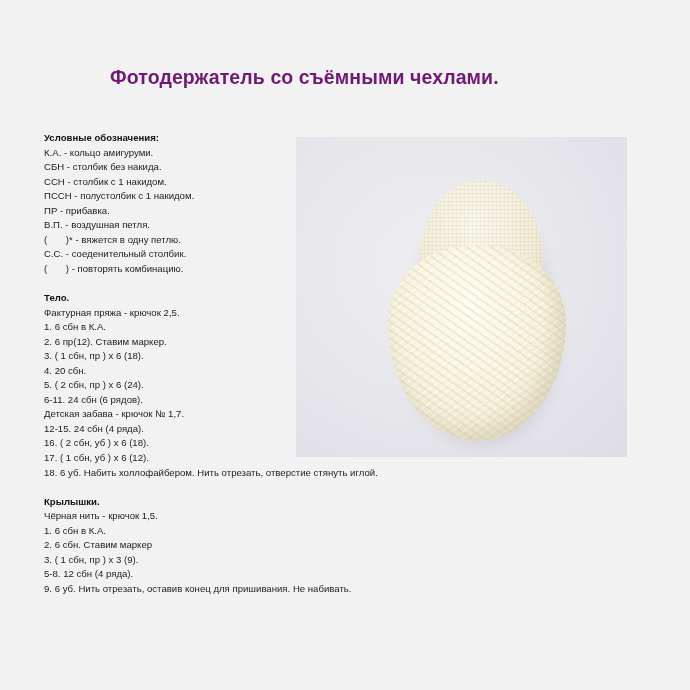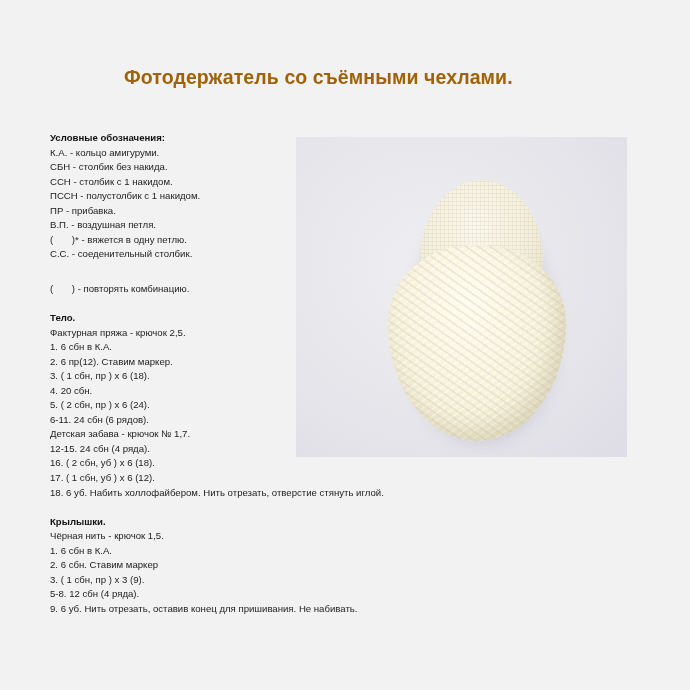--- a/index.html
+++ b/index.html
@@ -10,31 +10,31 @@
       width: 690px;
       height: 690px;
       background: #f2f2f2;
       position: relative;
       overflow: hidden;
       font-family: "Liberation Sans", "DejaVu Sans", sans-serif;
       color: #1c1c1c;
     }
     .page-title {
       position: absolute;
-      left: 124px;
+      left: 110px;
       top: 66px;
       font-size: 19.5px;
       font-weight: bold;
-      color: #a16207;
+      color: #701a75;
       letter-spacing: 0.1px;
       white-space: nowrap;
     }
     .text-column {
       position: absolute;
-      left: 50px;
+      left: 44px;
       top: 131px;
       width: 400px;
       font-size: 9.6px;
       line-height: 14.55px;
     }
     .line {
       white-space: nowrap;
       height: 14.55px;
     }
     .heading {
@@ -99,21 +99,21 @@
 <div class="text-column">
   <div class="line heading">Условные обозначения:</div>
   <div class="line">К.А. - кольцо амигуруми.</div>
   <div class="line">СБН - столбик без накида.</div>
   <div class="line">ССН - столбик с 1 накидом.</div>
   <div class="line">ПССН - полустолбик с 1 накидом.</div>
   <div class="line">ПР - прибавка.</div>
   <div class="line">В.П. - воздушная петля.</div>
   <div class="line" style="white-space: pre;">(       )* - вяжется в одну петлю.</div>
   <div class="line">С.С. - соеденительный столбик.</div>
-  <div class="line" style="white-space: pre; margin-top: 20px;">(       ) - повторять комбинацию.</div>
+  <div class="line" style="white-space: pre;">(       ) - повторять комбинацию.</div>
 
   <div class="gap"></div>
 
   <div class="line heading underline">Тело.</div>
   <div class="line">Фактурная пряжа - крючок 2,5.</div>
   <div class="line">1. 6 сбн в К.А.</div>
   <div class="line">2. 6 пр(12). Ставим маркер.</div>
   <div class="line">3. ( 1 сбн, пр ) х 6 (18).</div>
   <div class="line">4. 20 сбн.</div>
   <div class="line">5. ( 2 сбн, пр ) х 6 (24).</div>

